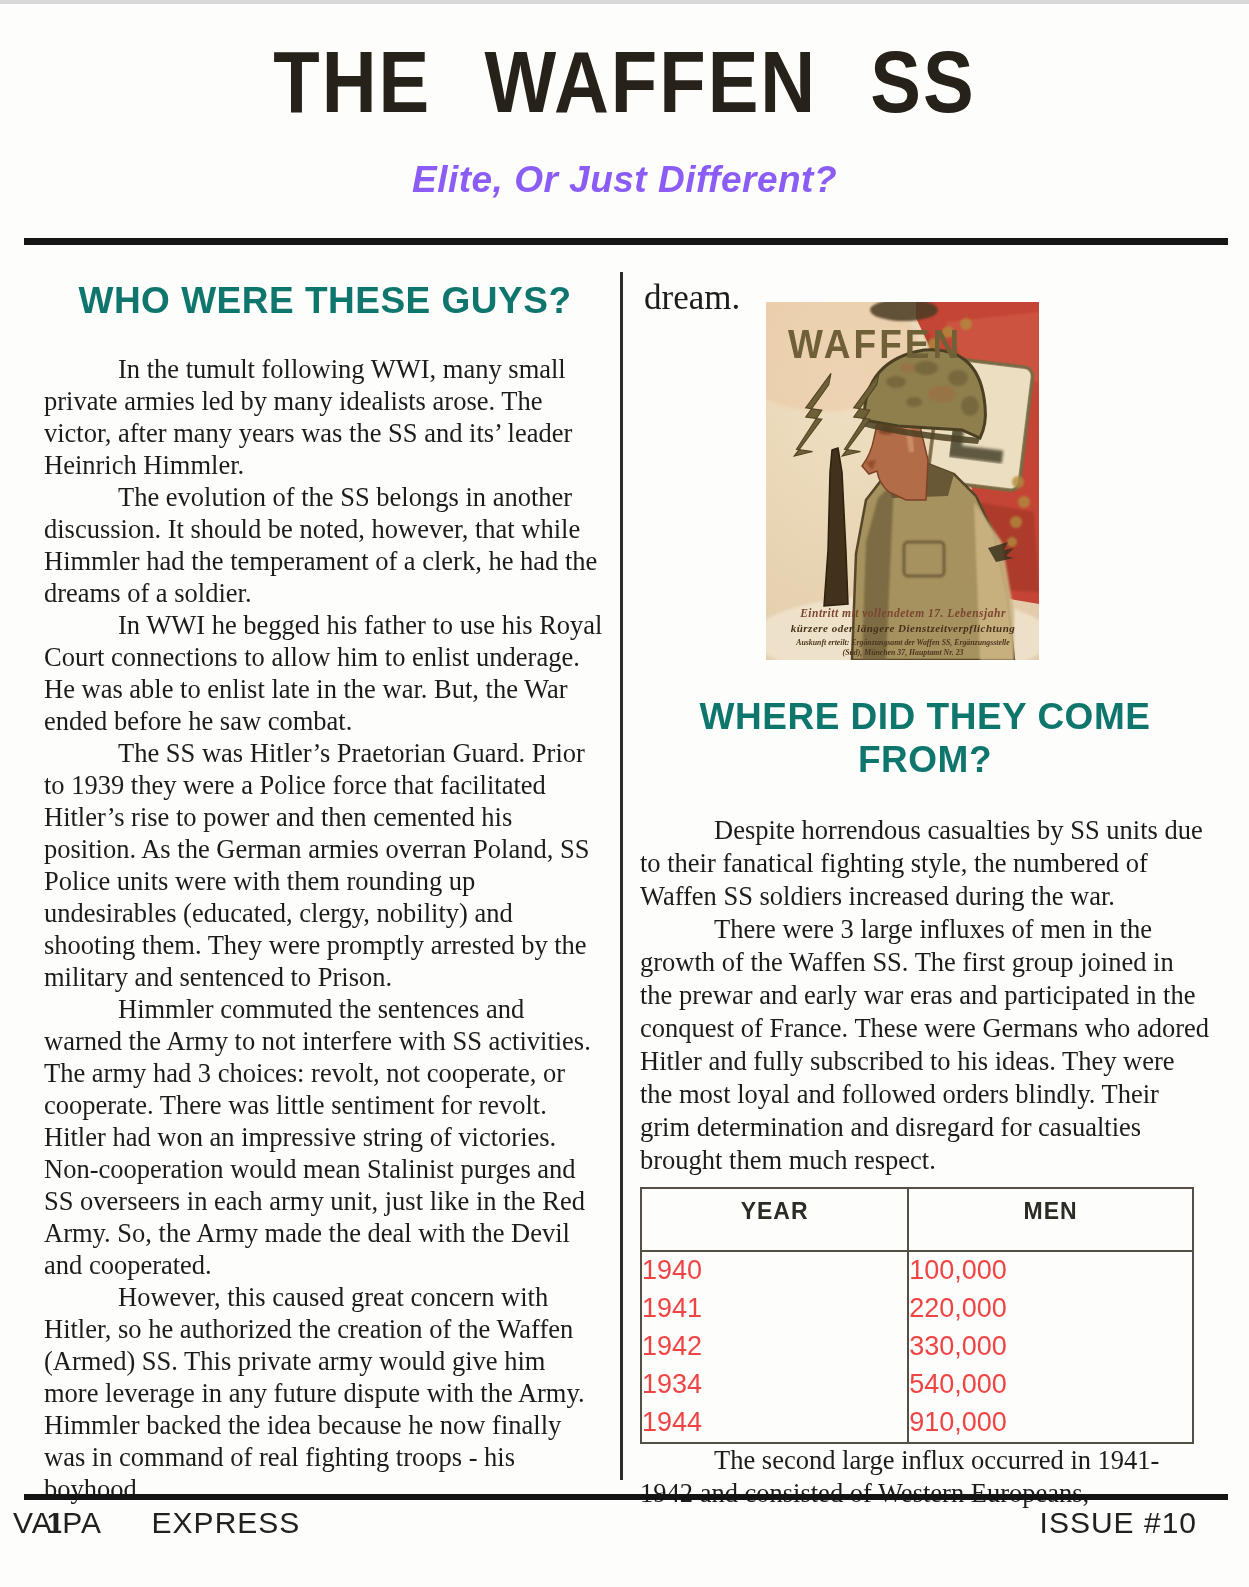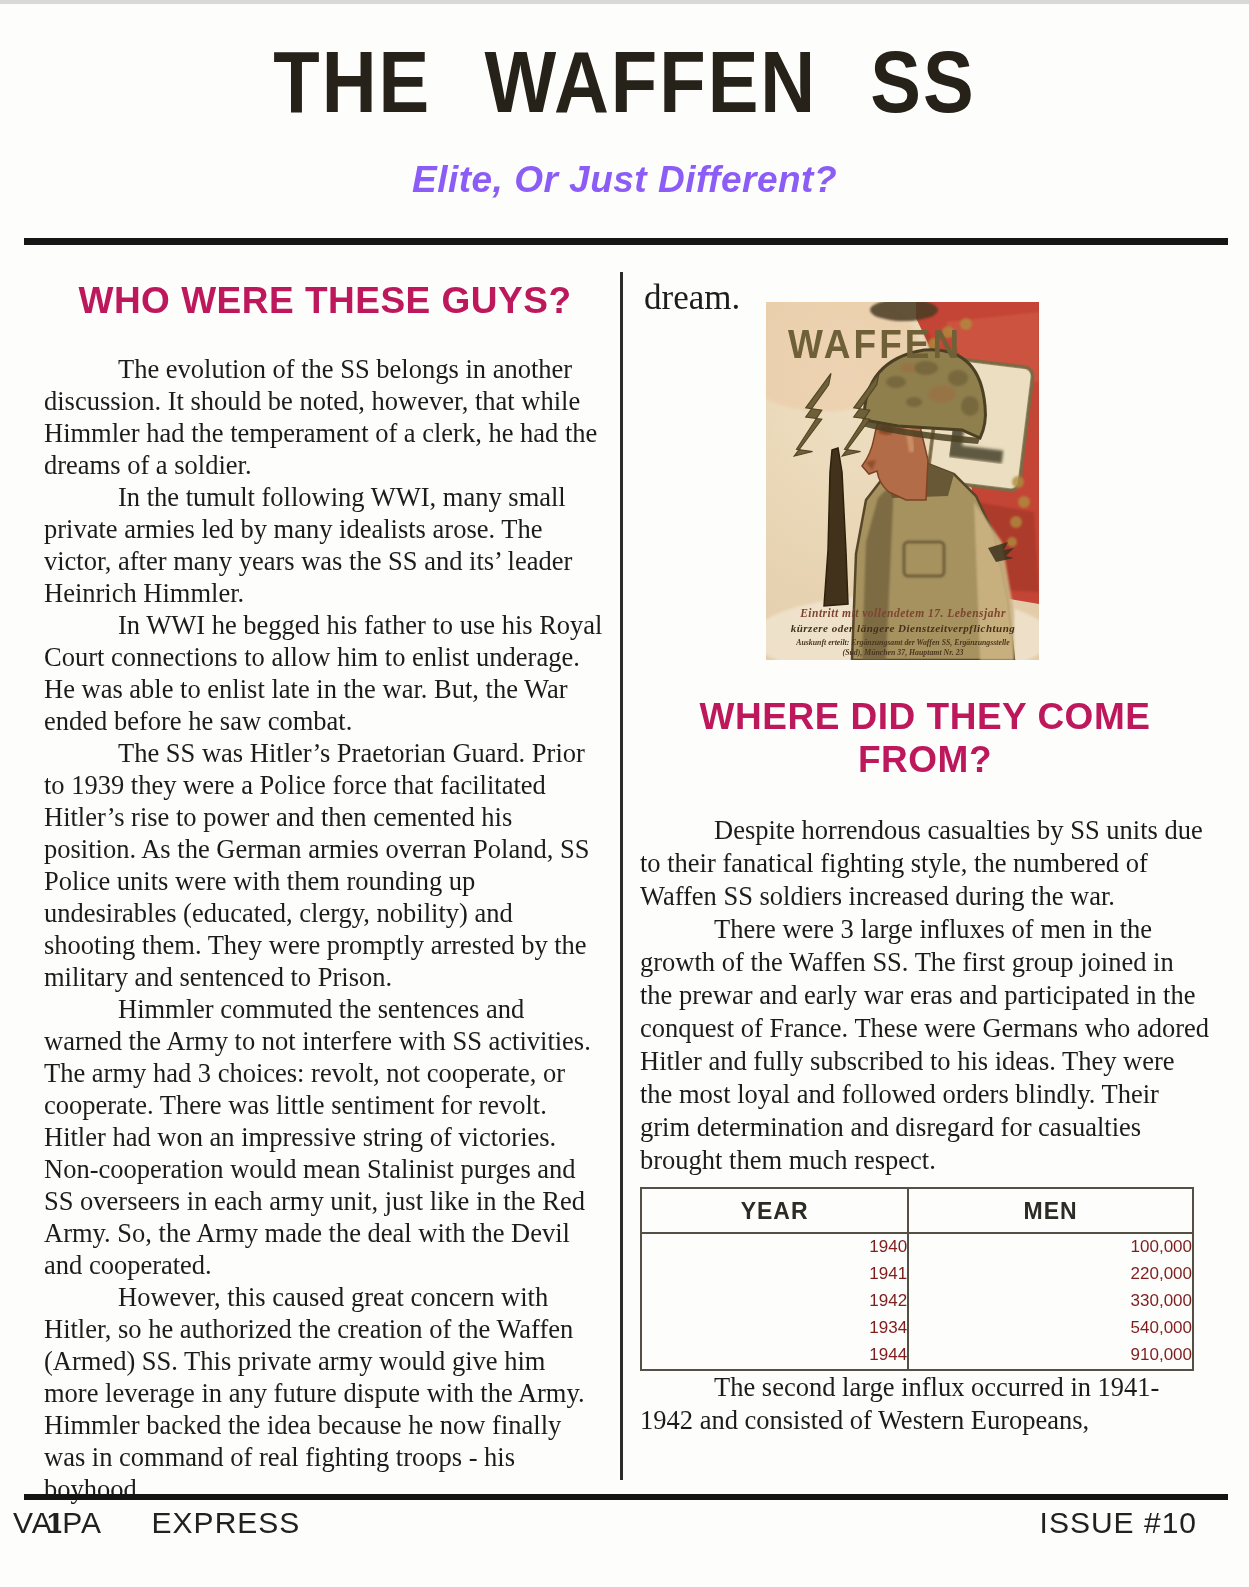--- a/index.html
+++ b/index.html
@@ -24,21 +24,21 @@
     font-size:37px; color:#8b5cf6; letter-spacing:0.5px;
   }
   .rule-top{position:absolute; top:234px; left:24px; width:1204px; height:7px; background:#161616;}
   .col-divider{position:absolute; top:268px; left:620px; width:3px; height:1208px; background:#2b2b2b;}
 
   
   .col-left{position:absolute; top:272px; left:44px; width:562px;}
   .col-right{position:absolute; top:272px; left:640px; width:570px;}
   h2{
     margin:0; font-family:"Liberation Sans", sans-serif; font-weight:bold;
-    font-size:37px; line-height:1.16; text-align:center; color:#be185d;
+    font-size:37px; line-height:1.16; text-align:center; color:#0f766e;
     letter-spacing:0.5px;
   }
   .col-left h2{margin-top:4px; margin-bottom:30px;}
   .body-text p{
     margin:0; font-size:26.5px; line-height:32px; text-indent:74px; text-align:left;
   }
   .rc-flow p{line-height:33px;}
   .dream{position:absolute; top:6px; left:4px; font-size:35px; line-height:32px;}
   .rc-flow{position:absolute; top:420px; left:0; width:570px;}
   .rc-flow h2{max-width:500px; margin:0 auto 32px auto;}
@@ -48,24 +48,24 @@
   }
 
   
   .influx-table{
     width:554px; margin-top:10px; border-collapse:collapse;
     border:2px solid #555046;
     font-family:"Liberation Sans", sans-serif;
   }
   .influx-table th{
     font-size:23px; font-weight:bold; letter-spacing:1px; color:#2d2b26;
-    padding:9px 0 7px 0; border-bottom:2px solid #555046; text-align:center;
+    padding:9px 0 25px 0; border-bottom:2px solid #555046; text-align:center;
   }
   .influx-table td{
-    font-size:17px; color:#7f1d1d; text-align:right; padding:3px 0 4px 0;
+    font-size:27px; color:#ef4444; text-align:left; padding:3px 0 4px 0;
   }
   .influx-table th:first-child, .influx-table td:first-child{
     width:48.4%; border-right:2px solid #555046;
   }
 
   
   .poster{
     position:absolute; top:26px; left:126px; width:273px; height:358px;
     box-shadow:0 0 0 1px #d8c8ab inset;
   }
@@ -85,22 +85,22 @@
 
 <div class="page">
 
   <div class="title">THE WAFFEN SS</div>
   <div class="subtitle">Elite, Or Just Different?</div>
   <div class="rule-top"></div>
   <div class="col-divider"></div>
 
   <div class="col-left body-text">
     <h2>WHO WERE THESE GUYS?</h2>
+    <p>In the tumult following WWI, many small private armies led by many idealists arose. The victor, after many years was the SS and its’ leader Heinrich Himmler.</p>
     <p>The evolution of the SS belongs in another discussion. It should be noted, however, that while Himmler had the temperament of a clerk, he had the dreams of a soldier.</p>
-    <p>In the tumult following WWI, many small private armies led by many idealists arose. The victor, after many years was the SS and its’ leader Heinrich Himmler.</p>
     <p>In WWI he begged his father to use his Royal Court connections to allow him to enlist underage. He was able to enlist late in the war. But, the War ended before he saw combat.</p>
     <p>The SS was Hitler’s Praetorian Guard. Prior to 1939 they were a Police force that facilitated Hitler’s rise to power and then cemented his position. As the German armies overran Poland, SS Police units were with them rounding up undesirables (educated, clergy, nobility) and shooting them. They were promptly arrested by the military and sentenced to Prison.</p>
     <p>Himmler commuted the sentences and warned the Army to not interfere with SS activities. The army had 3 choices: revolt, not cooperate, or cooperate. There was little sentiment for revolt. Hitler had won an impressive string of victories. Non-cooperation would mean Stalinist purges and SS overseers in each army unit, just like in the Red Army. So, the Army made the deal with the Devil and cooperated.</p>
     <p>However, this caused great concern with Hitler, so he authorized the creation of the Waffen (Armed) SS. This private army would give him more leverage in any future dispute with the Army. Himmler backed the idea because he now finally was in command of real fighting troops - his boyhood</p>
   </div>
 
   <div class="col-right body-text">
     <div class="dream">dream.</div>
 
     <div class="poster">

